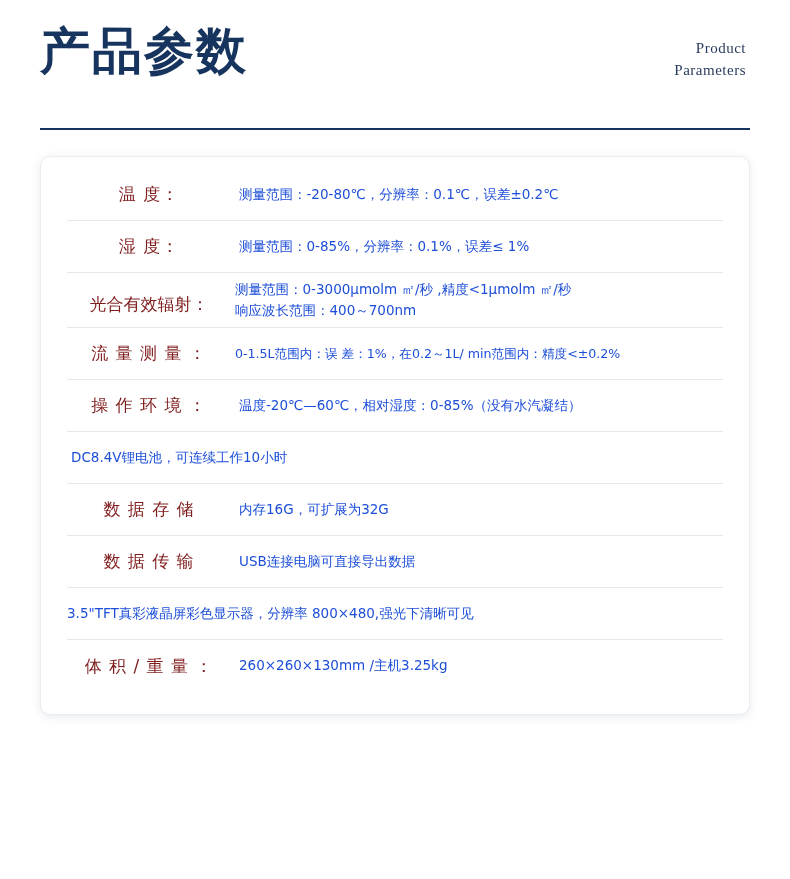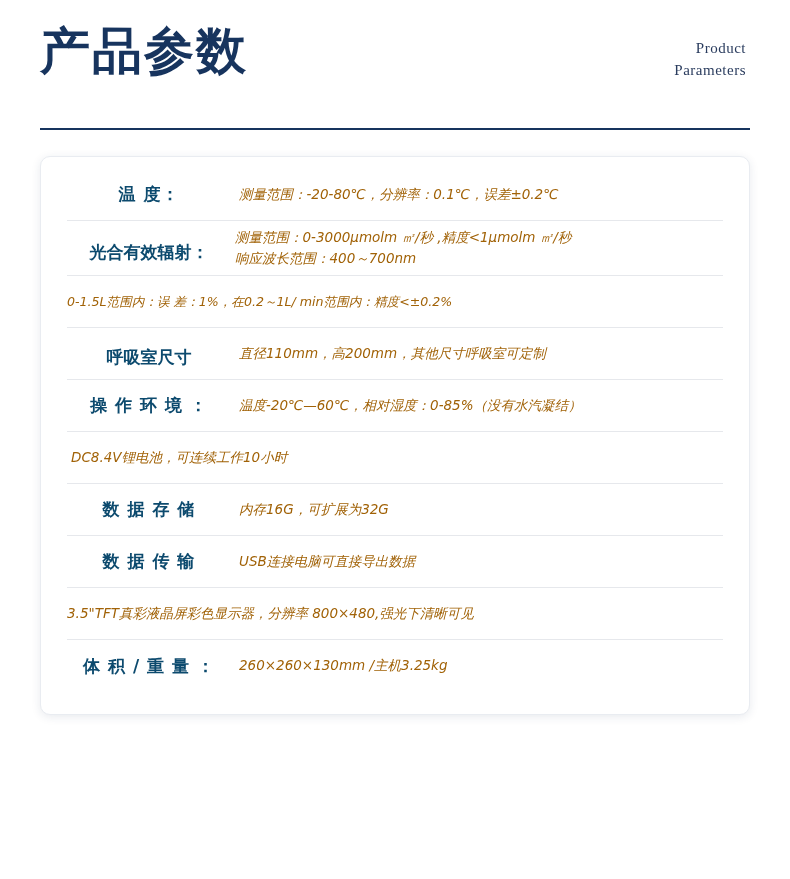--- a/index.html
+++ b/index.html
@@ -80,39 +80,38 @@
   }
   .spec-row:last-child {
     border-bottom: none;
   }
 
   .spec-label {
     flex: 0 0 168px;
     text-align: center;
     font-family: "DejaVu Sans", sans-serif;
     font-size: 17px;
-    font-weight: bold;
-    color: #0c4a6e;
+    font-weight: normal;
+    color: #7f1d1d;
     letter-spacing: 1px;
     line-height: 1.3;
     padding-right: 4px;
     box-sizing: border-box;
   }
   .spec-label.tight {
     letter-spacing: 0px;
     margin-top: 8px;
   }
 
   .spec-value {
     flex: 1 1 auto;
     font-family: "DejaVu Sans", sans-serif;
     font-size: 13.5px;
-    color: #a16207;
+    color: #1d4ed8;
     line-height: 1.55;
-    font-style: italic;
   }
   .spec-value .line {
     display: block;
     white-space: nowrap;
   }
   .spec-value.small .line {
     font-size: 12.6px;
   }
   .spec-value.pad {
     padding-left: 4px;
@@ -134,41 +133,42 @@
 
   <div class="card">
 
     <div class="spec-row">
       <div class="spec-label">温 度：</div>
       <div class="spec-value pad">
         <span class="line">测量范围：-20-80℃，分辨率：0.1℃，误差±0.2℃</span>
       </div>
     </div>
 
+    <div class="spec-row">
+      <div class="spec-label">湿 度：</div>
+      <div class="spec-value pad">
+        <span class="line">测量范围：0-85%，分辨率：0.1%，误差≤ 1%</span>
+      </div>
+    </div>
 
     <div class="spec-row">
       <div class="spec-label tight">光合有效辐射：</div>
       <div class="spec-value">
         <span class="line">测量范围：0-3000μmolm ㎡/秒 ,精度&lt;1μmolm ㎡/秒</span>
         <span class="line">响应波长范围：400～700nm</span>
       </div>
     </div>
 
     <div class="spec-row">
+      <div class="spec-label">流 量 测 量 ：</div>
       <div class="spec-value small">
         <span class="line">0-1.5L范围内：误 差：1%，在0.2～1L/ min范围内：精度&lt;±0.2%</span>
       </div>
     </div>
 
-    <div class="spec-row">
-      <div class="spec-label tight">呼吸室尺寸</div>
-      <div class="spec-value pad">
-        <span class="line">直径110mm，高200mm，其他尺寸呼吸室可定制</span>
-      </div>
-    </div>
 
     <div class="spec-row">
       <div class="spec-label">操 作 环 境 ：</div>
       <div class="spec-value pad">
         <span class="line">温度-20℃—60℃，相对湿度：0-85%（没有水汽凝结）</span>
       </div>
     </div>
 
     <div class="spec-row">
       <div class="spec-value pad">

